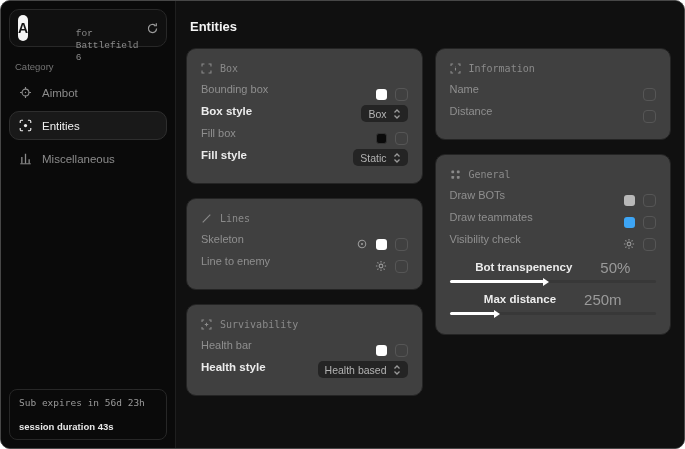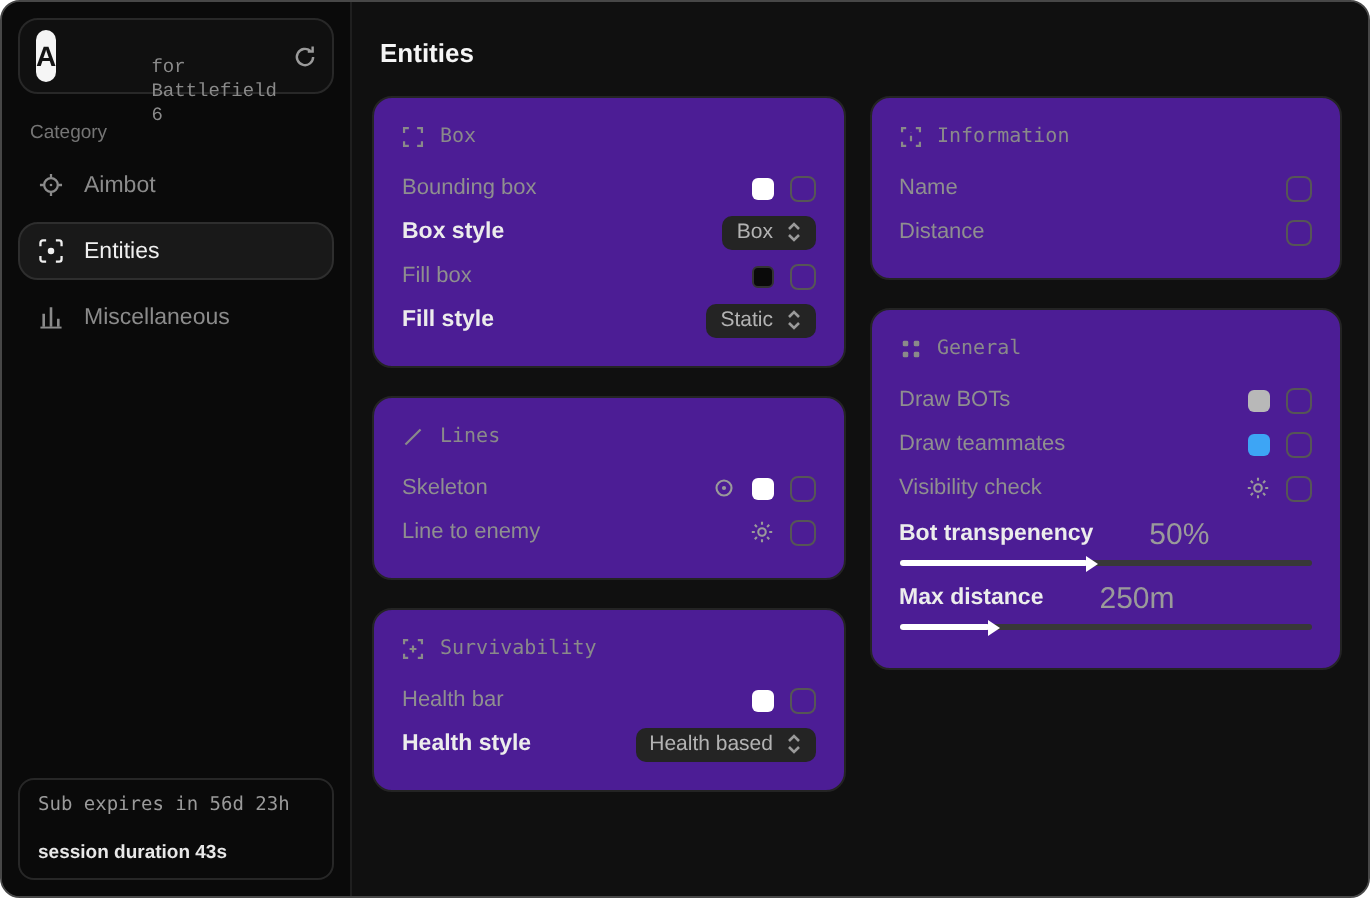--- a/index.html
+++ b/index.html
@@ -38,43 +38,43 @@
     margin-top:auto; border:1px solid #272727; border-radius:8px; padding:7px 9px;
   }
   .side-footer .l1{ font-family:"DejaVu Sans Mono", monospace; font-size:9.5px; color:#9a9a9a; }
   .side-footer .l2{ font-size:9.5px; font-weight:bold; color:#e8e8e8; margin-top:13px; }
   
   .main{ flex:1; padding:12px 13px 12px 10px; background:#101010; }
   .main-title{ font-size:13px; font-weight:bold; color:#f5f5f5; margin:6px 0 14px 4px; }
   .columns{ display:flex; gap:12px; align-items:flex-start; }
   .col{ flex:1; display:flex; flex-direction:column; gap:14px; min-width:0; }
   .card{
-    background:#4c1d95; border:1px solid #242424; border-radius:10px;
+    background:#404040; border:1px solid #242424; border-radius:10px;
     padding:10px 14px 12px;
   }
   .card-header{
     display:flex; align-items:center; gap:8px; margin:4px 0 9px;
     font-family:"DejaVu Sans Mono", monospace; font-size:10px; color:#8a8a8a;
   }
-  .row{ display:flex; align-items:center; justify-content:space-between; height:22px; }
+  .row{ display:flex; justify-content:space-between; height:22px; }
   .lbl{ font-size:11px; color:#8f8f8f; }
   .lbl.bright{ color:#ececec; font-weight:bold; font-size:11.5px; }
   .ctrls{ display:flex; align-items:center; gap:8px; }
   .checkbox{
     width:13px; height:13px; border:1.5px solid #565656; border-radius:4px;
     background:transparent;
   }
   .swatch{ width:11px; height:11px; border-radius:3px; }
   .swatch.bordered{ border:1px solid #333; }
   .dropdown{
     background:#242424; border-radius:5px; height:17px; padding:0 7px;
     display:flex; align-items:center; gap:6px; color:#b3b3b3; font-size:10.5px;
   }
   .slider-block{ margin:3px 0 7px; }
-  .slider-top{ display:flex; align-items:center; justify-content:flex-start; height:18px;gap:28px; }
+  .slider-top{ display:flex; align-items:center; justify-content:center; height:18px;gap:28px; }
   .slider-val{ font-size:15px; color:#9a9a9a; }
   .track{ position:relative; height:3px; background:#383838; border-radius:2px; margin-top:4px; }
   .fill{ position:relative; height:3px; background:#ffffff; border-radius:2px; }
   .fill .arrow{
     position:absolute; right:-5px; top:-2.5px; width:0; height:0;
     border-left:6px solid #ffffff; border-top:4px solid transparent; border-bottom:4px solid transparent;
   }
   .icon{ display:inline-flex; align-items:center; justify-content:center; }
 </style>
 </head>

